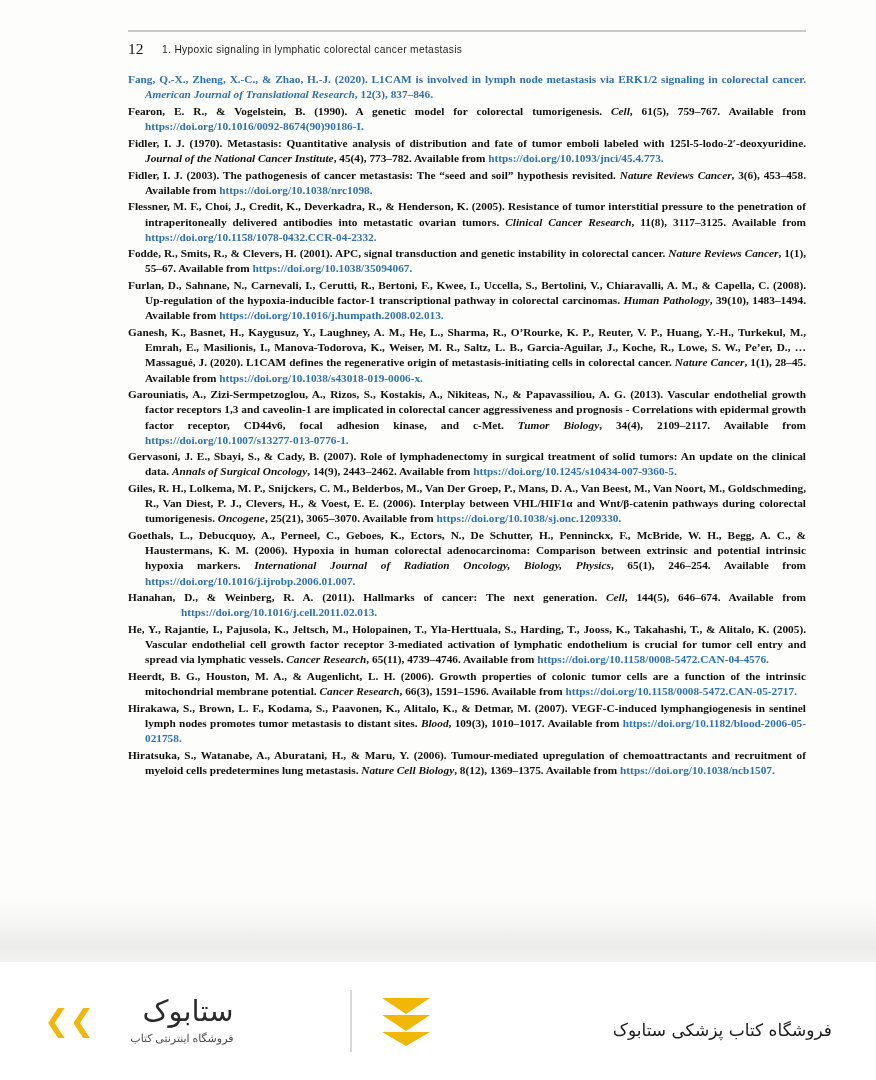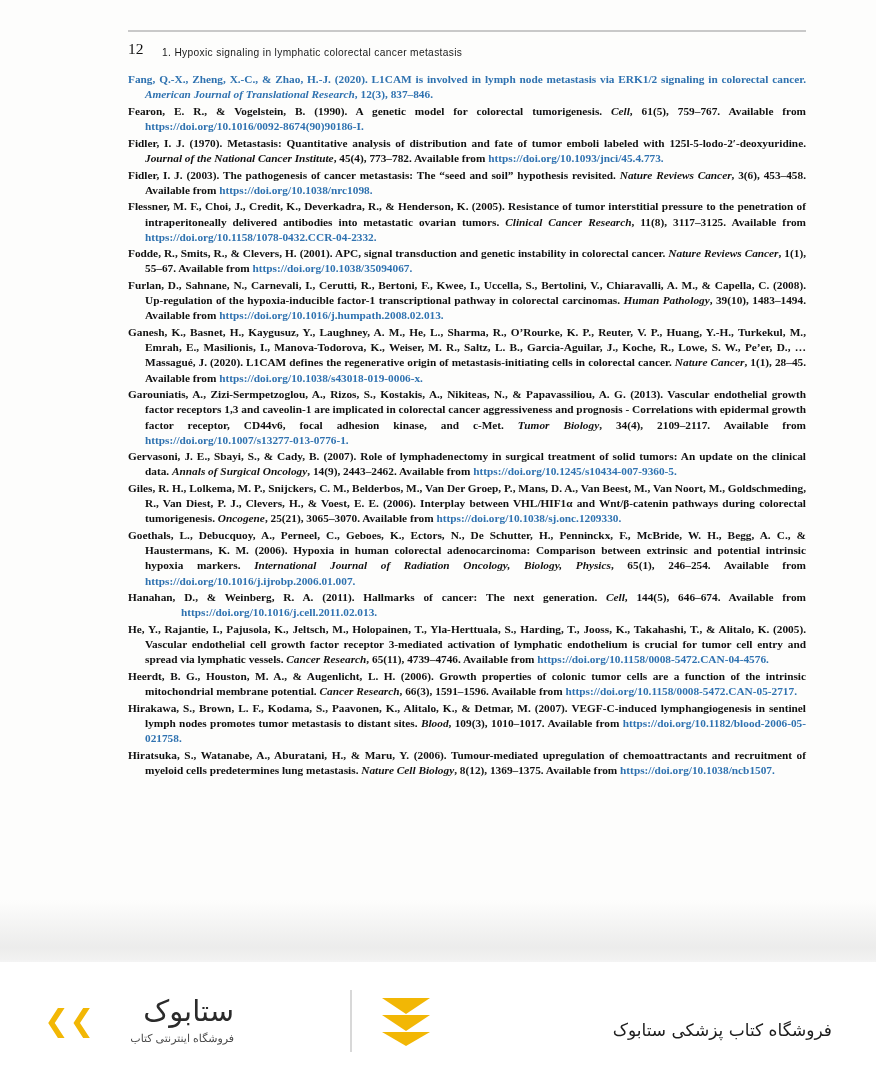--- a/index.html
+++ b/index.html
@@ -25,21 +25,21 @@
   }
   .rule-top {
     position: absolute;
     left: 128px; right: 70px; top: 30px;
     height: 2px;
     background: #c9c9c9;
   }
   .header {
     position: relative;
     display: flex;
-    align-items: flex-end;
+    align-items: center;
     margin-top: 14px;
     margin-bottom: 14px;
   }
   .folio {
     font-size: 15.5px;
     font-family: "Liberation Serif", serif;
     color: #111;
     width: 34px;
   }
   .running-head {
@@ -95,21 +95,21 @@
   .logo-mark {
     font-size: 29px;
     color: #2b2b2b;
     font-family: "DejaVu Sans", sans-serif;
     line-height: 1;
     direction: rtl;
   }
   .logo-sub {
     font-size: 11px;
     color: #4a4a4a;
-    font-family: Liberation Sans, sans-serif;
+    font-family: Liberation Serif, serif;
     direction: rtl;
     margin-top: 6px;
   }
   .divider {
     width: 2px; height: 62px;
     background: #d8d8d8;
     margin: 0 26px 0 6px;
   }
   .chevrons {
     color: #f2b705;

